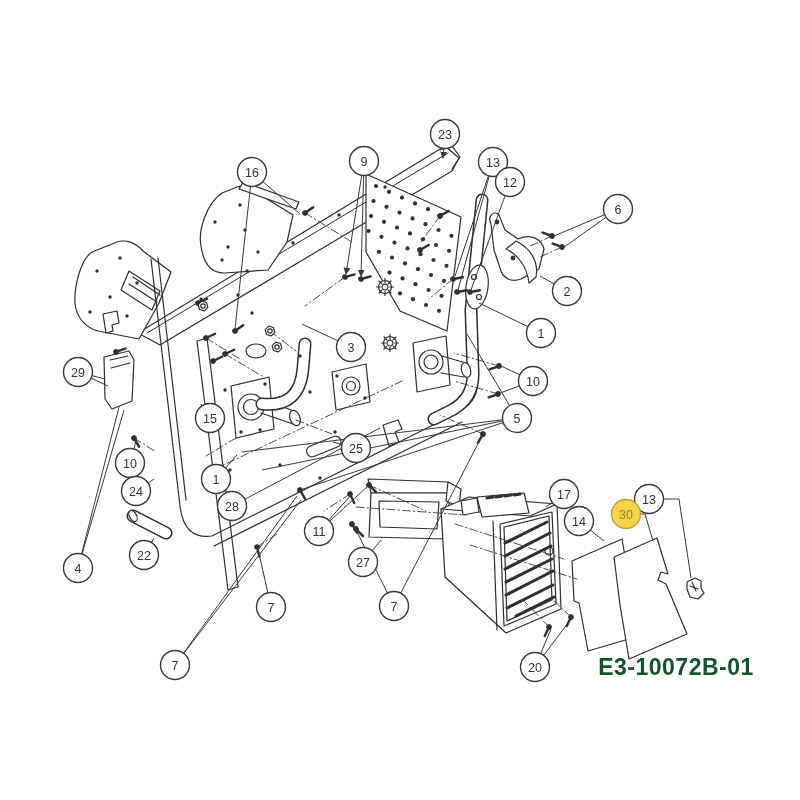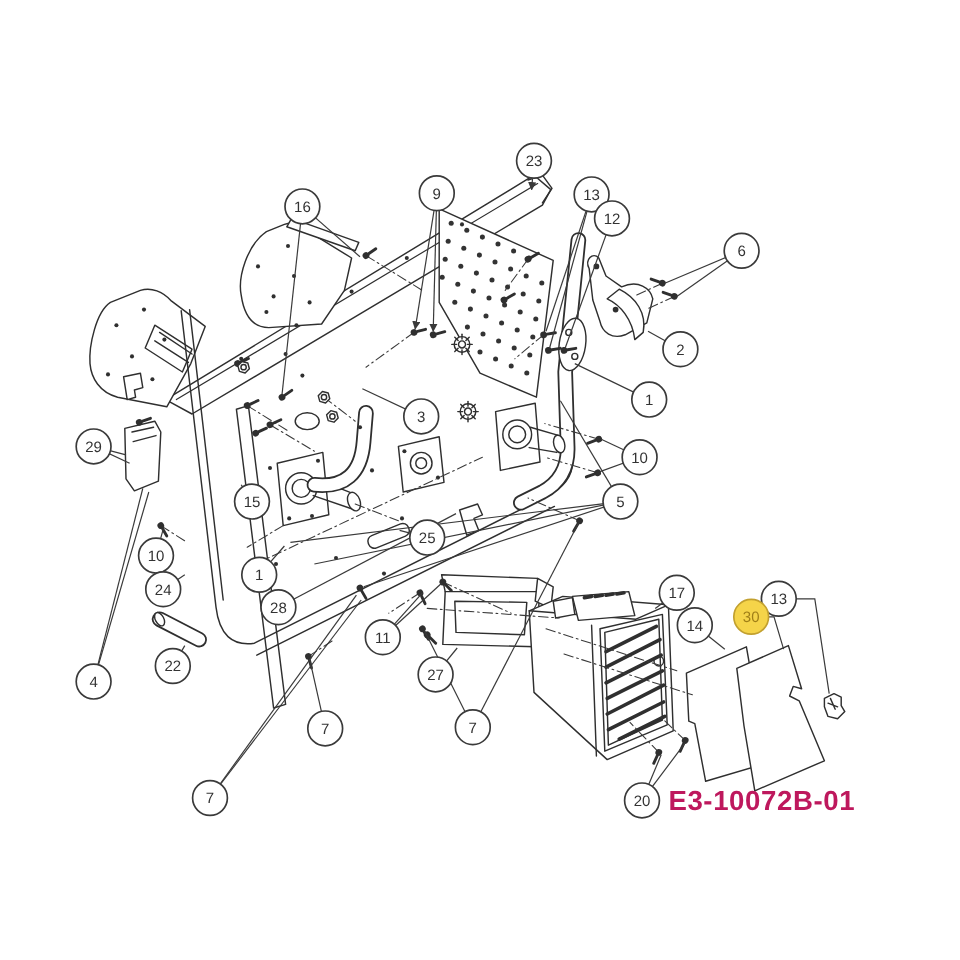--- a/index.html
+++ b/index.html
@@ -1,20 +1,20 @@
 <!DOCTYPE html>
 <html><head>
 <meta charset="utf-8">
 <style>
   html,body{margin:0;padding:0;background:#ffffff;}
   .stage{position:relative;width:800px;height:800px;background:#fff;overflow:hidden;
          font-family:"Liberation Sans", sans-serif;}
   svg{position:absolute;left:0;top:0;}
   .drawing-number{position:absolute;left:557px;top:653px;width:238px;height:28px;
-      text-align:left;font-weight:bold;font-size:23px;line-height:28px;color:#be185d;
+      text-align:center;font-weight:bold;font-size:23px;line-height:28px;color:#14532d;
       letter-spacing:.5px;font-family:"Liberation Sans", sans-serif;}
   .art path,.art line,.art ellipse,.art circle,.art rect,.art polyline,.art polygon{vector-effect:none;}
   .leader{stroke:#3a3a3a;stroke-width:1;fill:none;}
   .callout circle{fill:#ffffff;stroke:#3a3a3a;stroke-width:1.4;}
   .callout text{font-family:"Liberation Sans", sans-serif;font-size:12.5px;fill:#333;
       text-anchor:middle;}
   .callout.hl circle{fill:#f5d449;stroke:#c2a02f;}
   .callout.hl text{fill:#a07f17;}
 </style>
 </head>

